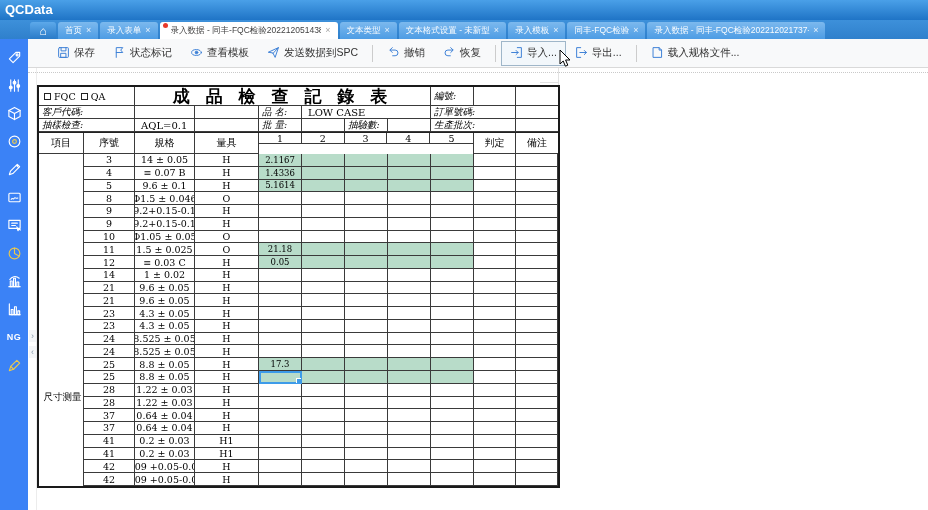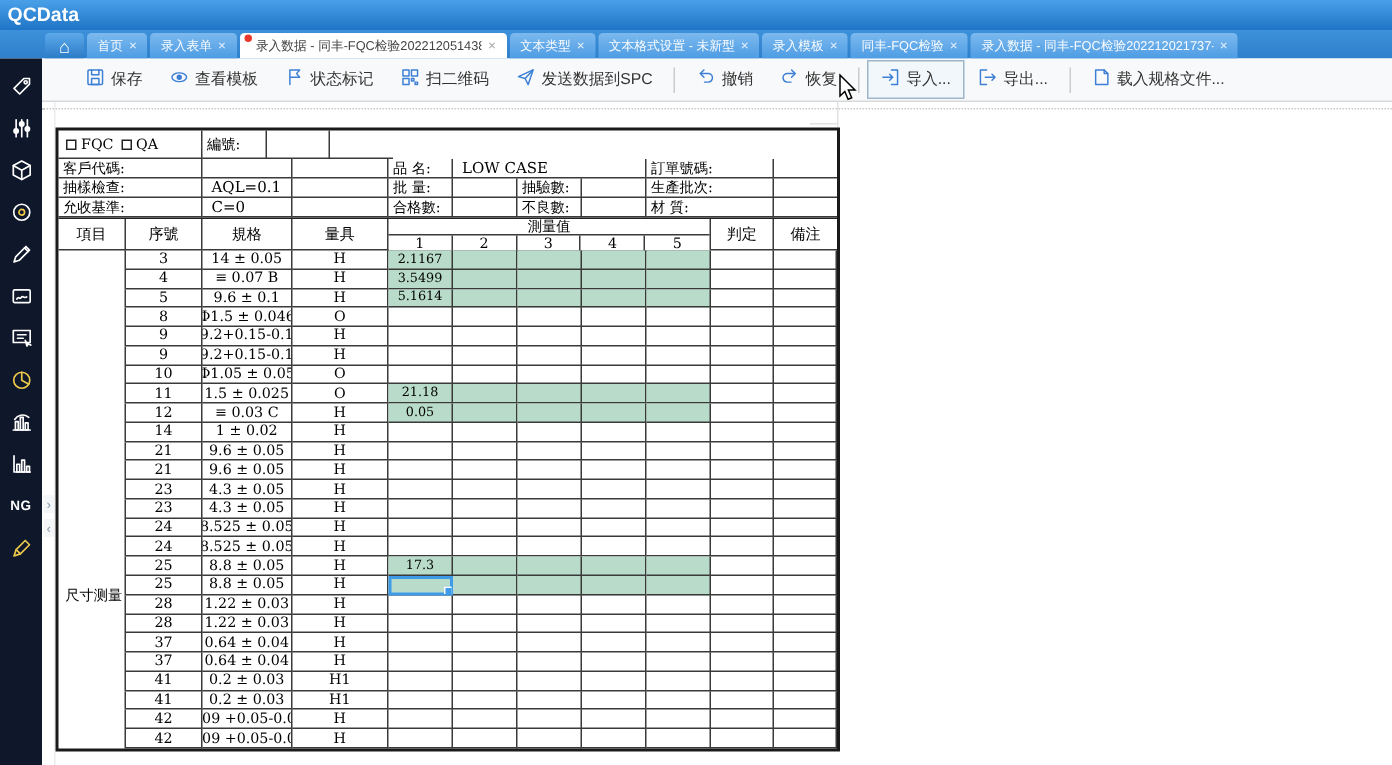--- a/index.html
+++ b/index.html
@@ -23,21 +23,21 @@
   .tab .tlabel { white-space:nowrap; overflow:hidden; max-width:158px; }
   .tab .tclose { font-size:9px; line-height:9px; opacity:.85; }
   .tab.active .tclose { color:#999; }
   .tab .dot { position:absolute; left:3px; top:1px; width:5px; height:5px;
     border-radius:50%; background:#e8392b; }
   .tab.active .tlabel { margin-left:4px; }
   .homeicon { font-size:12px; line-height:12px; color:#fff; }
 
   
   .lower { display:flex; height:471px; }
-  .sidebar { width:28px; background:#0f172a; display:flex; flex-direction:column;
+  .sidebar { width:28px; background:#3b82f6; display:flex; flex-direction:column;
     align-items:center; padding-top:4px; flex:0 0 28px; }
   .side-item { width:28px; height:28px; display:flex; align-items:center;
     justify-content:center; cursor:pointer; }
   .side-item svg { display:block; }
   .ngtext { color:#fff; font-size:9px; font-weight:bold; letter-spacing:.5px; }
 
   .rightcol { flex:1; display:flex; flex-direction:column; min-width:0; }
 
   
   .toolbar { height:29px; background:#f8f9fa; border-bottom:1px solid #d9d9d9;
@@ -59,21 +59,21 @@
   .chev.up { top:262px; } .chev.dn { top:278px; }
 
   
   .qcform { position:absolute; left:9px; top:17px; width:523px;
     border:2px solid #1a1a1a; background:#fff; font-family:"DejaVu Serif", serif;
     font-size:9.5px; color:#000; }
   .frow { display:flex; }
   .cell { border-right:1px solid #3a3a3a; border-bottom:1px solid #3a3a3a;
     overflow:hidden; white-space:nowrap; display:flex; align-items:center; }
   .cell.last { border-right:none; }
-  .lab { padding-left:3px; }
+  .lab { padding-left:3px;font-style:italic; }
   .val { padding-left:6px; font-size:10px; }
   .title-cell { justify-content:center; font-size:17px; font-weight:bold;
     letter-spacing:5px; font-family:"DejaVu Serif", serif; }
   .cb { display:inline-block; width:7px; height:7px; border:1px solid #222;
     background:#fff; margin:0 3px 0 5px; cursor:pointer; }
 
   .hdrrow { border-top:1px solid #222; }
   .hcell { justify-content:center; font-size:10px; }
   .measgroup { display:flex; flex-direction:column; width:215px;
     border-right:1px solid #3a3a3a; }
@@ -253,39 +253,30 @@
           <div class="tbtn">
             <span><svg width="13" height="13" viewBox="0 0 16 16" fill="none" stroke="#3c7fd6" stroke-width="1.2" stroke-linecap="round" stroke-linejoin="round">
                 <rect x="2" y="2" width="12" height="12" rx="1"></rect>
                 <path d="M5 2v4h6V2"></path>
                 <rect x="5" y="9" width="6" height="5"></rect>
               </svg></span>
             <span>保存</span>
           </div>
           <div class="tbtn">
             <span><svg width="13" height="13" viewBox="0 0 16 16" fill="none" stroke="#3c7fd6" stroke-width="1.2" stroke-linecap="round" stroke-linejoin="round">
+                <path d="M4 14V2h8l-2.5 3L12 8H4"></path>
+              </svg></span>
+            <span>状态标记</span>
+          </div>
+          <div class="tbtn">
+            <span><svg width="13" height="13" viewBox="0 0 16 16" fill="none" stroke="#3c7fd6" stroke-width="1.2" stroke-linecap="round" stroke-linejoin="round">
                 <ellipse cx="8" cy="8" rx="6" ry="3.6"></ellipse>
                 <circle cx="8" cy="8" r="1.6" fill="#3c7fd6"></circle>
               </svg></span>
             <span>查看模板</span>
-          </div>
-          <div class="tbtn">
-            <span><svg width="13" height="13" viewBox="0 0 16 16" fill="none" stroke="#3c7fd6" stroke-width="1.2" stroke-linecap="round" stroke-linejoin="round">
-                <path d="M4 14V2h8l-2.5 3L12 8H4"></path>
-              </svg></span>
-            <span>状态标记</span>
-          </div>
-          <div class="tbtn">
-            <span><svg width="13" height="13" viewBox="0 0 16 16" fill="none" stroke="#3c7fd6" stroke-width="1.2" stroke-linecap="round" stroke-linejoin="round">
-                <rect x="2" y="2" width="5" height="5"></rect>
-                <rect x="9" y="2" width="5" height="5"></rect>
-                <rect x="2" y="9" width="5" height="5"></rect>
-                <path d="M9 9h2v2H9zM12 12h2v2h-2z"></path>
-              </svg></span>
-            <span>扫二维码</span>
           </div>
           <div class="tbtn">
             <span><svg width="13" height="13" viewBox="0 0 16 16" fill="none" stroke="#3c7fd6" stroke-width="1.2" stroke-linecap="round" stroke-linejoin="round">
                 <path d="M2 7.5L14 2 10 14 7.5 9z"></path>
                 <path d="M7.5 9L14 2"></path>
               </svg></span>
             <span>发送数据到SPC</span>
           </div>
           <div class="tsep"></div>
           <div class="tbtn">
@@ -338,20 +329,21 @@
 
         <div class="qcform">
 
           <div class="frow" style="height:19px">
             <div class="cell" style="width:96px">
               <span class="cb"></span>
               <span>FQC</span>
               <span class="cb"></span>
               <span>QA</span>
             </div>
+            <div class="cell title-cell" style="width:296px">成 品 檢 查 記 錄 表</div>
             <div class="cell lab" style="width:43px">編號:</div>
             <div class="cell" style="width:42px"></div>
             <div class="cell last" style="width:42px"></div>
           </div>
 
           <div class="frow" style="height:13px">
             <div class="cell lab" style="width:96px">客戶代碼:</div>
             <div class="cell val" style="width:60px"></div>
             <div class="cell" style="width:64px"></div>
             <div class="cell lab" style="width:43px">品  名:</div>
@@ -366,39 +358,27 @@
             <div class="cell val" style="width:60px">AQL=0.1</div>
             <div class="cell" style="width:64px"></div>
             <div class="cell lab" style="width:43px">批  量:</div>
             <div class="cell val" style="width:43px"></div>
             <div class="cell lab" style="width:43px">抽驗數:</div>
             <div class="cell val" style="width:43px"></div>
             <div class="cell lab" style="width:85px">生產批次:</div>
             <div class="cell last" style="width:42px"></div>
           </div>
 
-          <div class="frow" style="height:13px">
-            <div class="cell lab" style="width:96px">允收基準:</div>
-            <div class="cell val" style="width:60px">C=0</div>
-            <div class="cell" style="width:64px"></div>
-            <div class="cell lab" style="width:43px">合格數:</div>
-            <div class="cell val" style="width:43px"></div>
-            <div class="cell lab" style="width:43px">不良數:</div>
-            <div class="cell val" style="width:43px"></div>
-            <div class="cell lab" style="width:85px">材  質:</div>
-            <div class="cell last" style="width:42px"></div>
-          </div>
 
           <div class="frow hdrrow" style="height:22px">
             <div class="cell hcell" style="width:45px">項目</div>
             <div class="cell hcell" style="width:51px">序號</div>
             <div class="cell hcell" style="width:60px">規格</div>
             <div class="cell hcell" style="width:64px">量具</div>
             <div class="measgroup">
-              <div class="mtitle">測量值</div>
               <div class="mnums">
                 <div class="cell" style="width:43px">1</div>
                 <div class="cell" style="width:43px">2</div>
                 <div class="cell" style="width:43px">3</div>
                 <div class="cell" style="width:43px">4</div>
                 <div class="cell last" style="width:43px">5</div>
               </div>
             </div>
             <div class="cell hcell" style="width:42px">判定</div>
             <div class="cell hcell last" style="width:42px">備注</div>
@@ -416,21 +396,21 @@
                 <div class="dcell mval green" style="width: 43px;"></div>
                 <div class="dcell mval green" style="width: 43px;"></div>
                 <div class="dcell judge" style="width: 42px;"></div>
                 <div class="dcell note last" style="width: 42px;"></div>
               </div>
               <div class="drow">
                 <div class="dcell item" style="width: 45px;"></div>
                 <div class="dcell seq" style="width: 51px;">4</div>
                 <div class="dcell spec" style="width: 60px;">≡ 0.07 B</div>
                 <div class="dcell gauge" style="width: 64px;">H</div>
-                <div class="dcell m1val green" style="width: 43px;">3.5499</div>
+                <div class="dcell m1val green" style="width: 43px;">1.4336</div>
                 <div class="dcell mval green" style="width: 43px;"></div>
                 <div class="dcell mval green" style="width: 43px;"></div>
                 <div class="dcell mval green" style="width: 43px;"></div>
                 <div class="dcell mval green" style="width: 43px;"></div>
                 <div class="dcell judge" style="width: 42px;"></div>
                 <div class="dcell note last" style="width: 42px;"></div>
               </div>
               <div class="drow">
                 <div class="dcell item" style="width: 45px;"></div>
                 <div class="dcell seq" style="width: 51px;">5</div>

